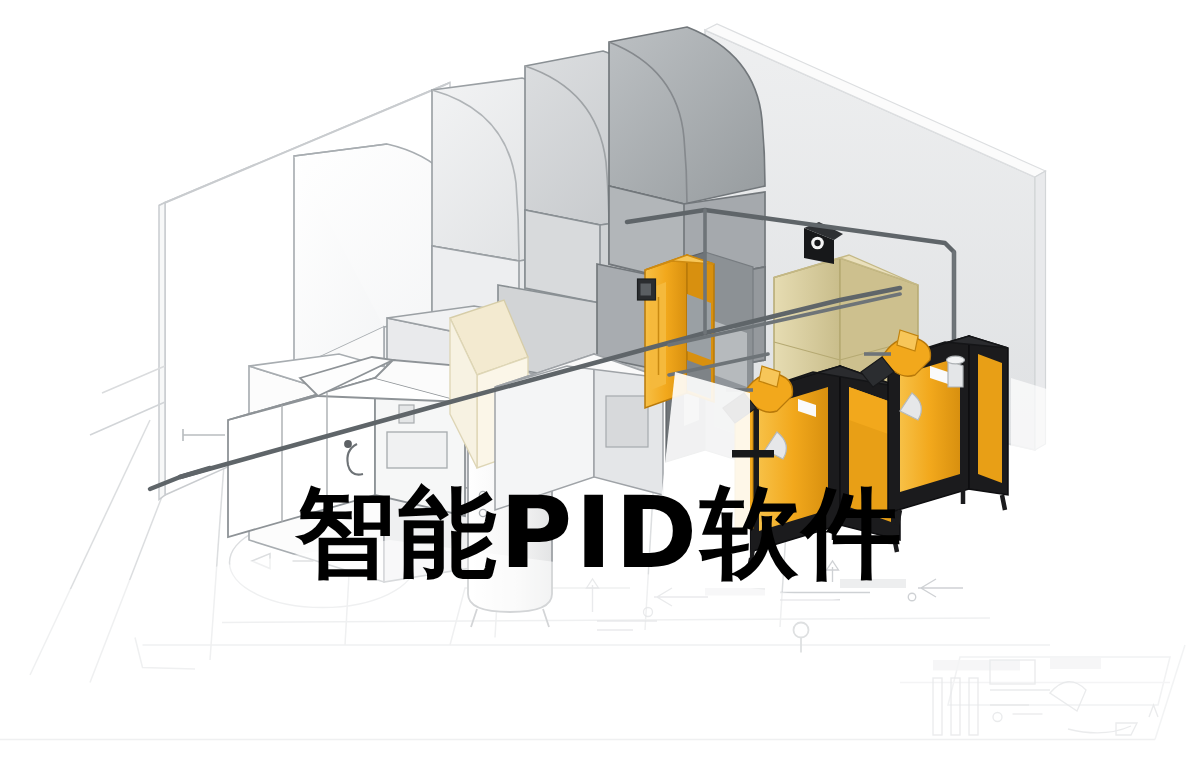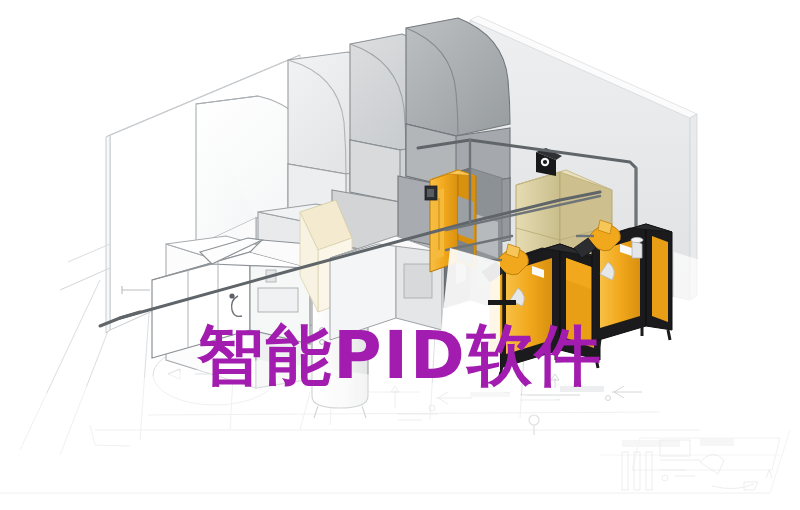--- a/index.html
+++ b/index.html
@@ -4,21 +4,21 @@
 <style>
   html,body{margin:0;padding:0;background:#fff;}
   body{width:800px;height:510px;overflow:hidden;
        font-family:"Liberation Sans","DejaVu Sans",sans-serif;}
   #stage{position:relative;width:800px;height:510px;background:#ffffff;overflow:hidden;}
   #art{position:absolute;left:0;top:0;width:800px;height:510px;}
   #overlay-text{
     position:absolute;left:0;top:318px;width:800px;height:76px;
     display:flex;align-items:center;justify-content:center;
     font-family:"DejaVu Sans","Liberation Sans",sans-serif;
-    font-size:66px;font-weight:700;color:#a21caf;
+    font-size:66px;font-weight:700;color:#000000;
     letter-spacing:2px;line-height:1;white-space:nowrap;
     text-rendering:geometricPrecision;
   }
 </style>
 </head>
 <body>
 
 <div id="stage">
 
   <svg id="art" viewBox="0 0 800 510">

